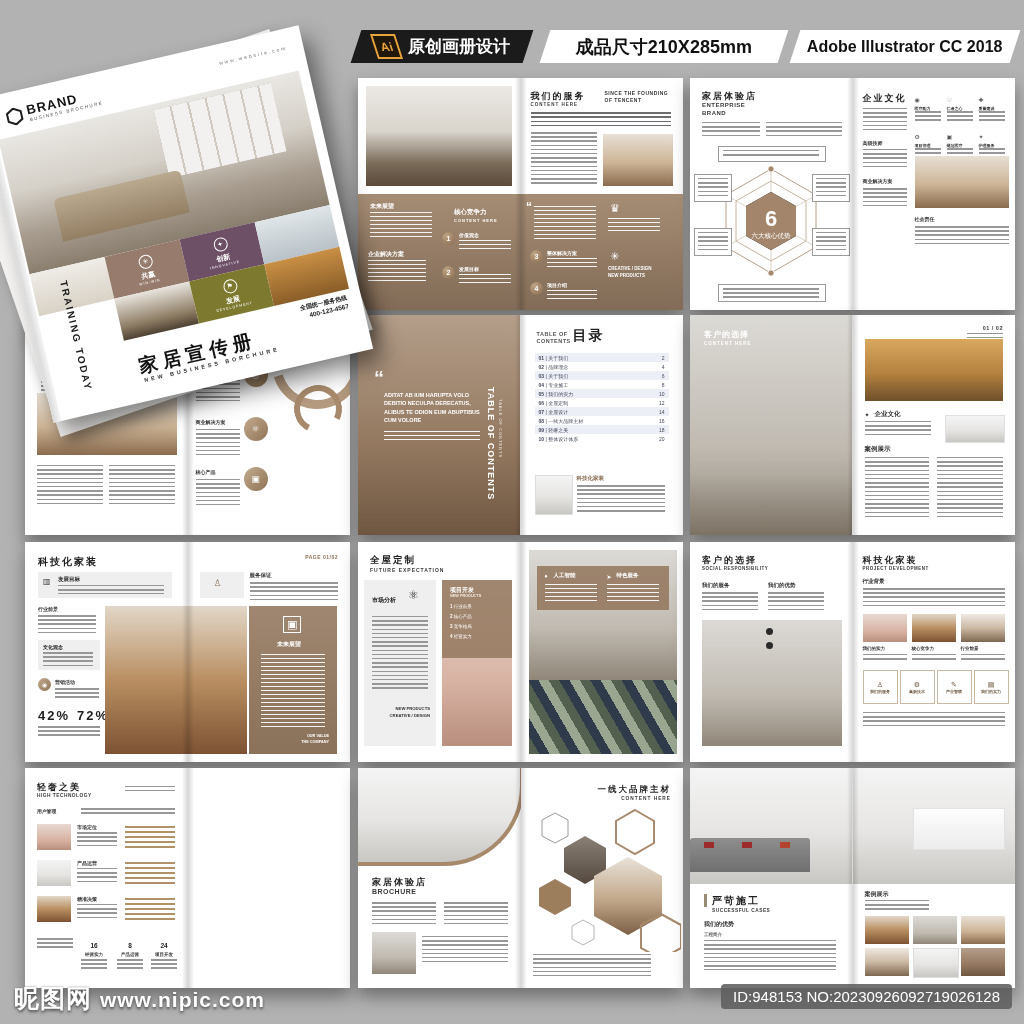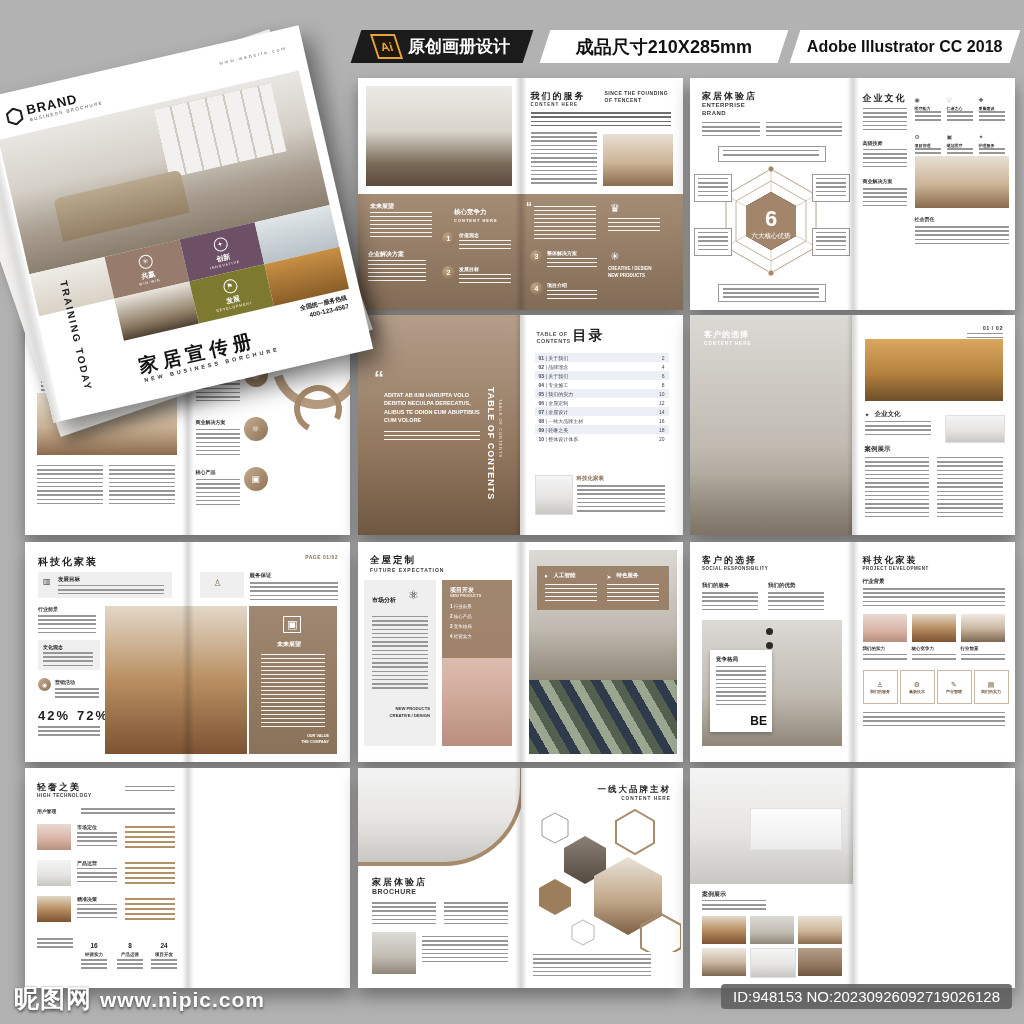--- a/index.html
+++ b/index.html
@@ -374,25 +374,20 @@
   <div class="pg">
     <div class="t1" style="left:12px;top:12px;font-size:9px">客户的选择</div>
     <div class="t2" style="left:12px;top:24px;font-size:4.5px;letter-spacing:.5px">SOCIAL RESPONSIBILITY</div>
     <div class="lb" style="left:12px;top:40px;font-size:5.5px">我们的服务</div>
     <div class="tx" style="left:12px;top:50px;width:56px;height:18px"></div>
     <div class="lb" style="left:78px;top:40px;font-size:5.5px">我们的优势</div>
     <div class="tx" style="left:78px;top:50px;width:56px;height:18px"></div>
     <div class="ph ph3" style="left:12px;top:78px;width:140px;height:126px"></div>
     <div class="a" style="left:76px;top:86px;width:7px;height:7px;border-radius:50%;background:#2a2a2a"></div>
     <div class="a" style="left:76px;top:100px;width:7px;height:7px;border-radius:50%;background:#2a2a2a"></div>
-    <div class="a" style="left:20px;top:108px;width:62px;height:82px;background:#fff;box-shadow:0 2px 4px rgba(0,0,0,.25)">
-      <b class="a" style="left:6px;top:6px;font-size:5.5px;color:#222">竞争格局</b>
-      <i class="tx" style="left:6px;top:16px;width:50px;height:40px"></i>
-      <b class="a" style="right:5px;bottom:4px;font-size:12px;color:#111">BE</b>
-    </div>
   </div>
   <div class="pg">
     <div class="t1" style="left:10px;top:12px;font-size:9px">科技化家装</div>
     <div class="t2" style="left:10px;top:24px;font-size:4.5px;letter-spacing:.5px">PROJECT DEVELOPMENT</div>
     <div class="lb" style="left:10px;top:36px;font-size:5.5px">行业背景</div>
     <div class="tx" style="left:10px;top:46px;width:142px;height:20px"></div>
     <div class="ph ph7" style="left:10px;top:72px;width:44px;height:28px"></div>
     <div class="ph ph6" style="left:59px;top:72px;width:44px;height:28px"></div>
     <div class="ph ph9" style="left:108px;top:72px;width:44px;height:28px"></div>
     <div class="lb" style="left:10px;top:104px;font-size:4.5px">我们的实力</div>
@@ -479,20 +474,33 @@
       <polygon points="30,77 46,86 46,104 30,113 14,104 14,86" fill="#9c7e5d"></polygon>
       <polygon points="58,118 69,124 69,137 58,143 47,137 47,124" fill="none" stroke="#b5b5b5"></polygon>
       <polygon points="136,112 156,123 156,146 136,157 116,146 116,123" fill="none" stroke="#a78a6b" stroke-width="2"></polygon>
     </svg>
     <div class="tx" style="left:12px;top:186px;width:118px;height:22px"></div>
   </div>
 </div>
 
 <div class="sp" style="left:690px;top:768px;width:325px;height:220px">
   <div class="pg">
+    <div class="ph ph8" style="left:0;top:0;width:162px;height:116px"></div>
+    <div class="a" style="left:0;top:70px;width:120px;height:34px;background:linear-gradient(180deg,#8e8e8e,#6f6f6f);border-radius:3px 3px 0 0"></div>
+    <div class="a" style="left:14px;top:74px;width:10px;height:6px;background:#9c2b2b"></div>
+    <div class="a" style="left:52px;top:74px;width:10px;height:6px;background:#9c2b2b"></div>
+    <div class="a" style="left:90px;top:74px;width:10px;height:6px;background:#b5422f"></div>
+    <div class="a" style="left:14px;top:126px;width:3px;height:13px;background:#9a8a74"></div>
+    <div class="t1" style="left:22px;top:126px;font-size:10px">严苛施工</div>
+    <div class="t2" style="left:22px;top:140px;font-size:4.8px;letter-spacing:.5px">SUCCESSFUL CASES</div>
+    <div class="lb" style="left:14px;top:152px;font-size:6px">我们的优势</div>
+    <div class="lb" style="left:14px;top:164px;font-size:4.5px;color:#666">工程简介</div>
+    <div class="tx" style="left:14px;top:172px;width:132px;height:30px"></div>
+  </div>
+  <div class="pg">
     <div class="ph ph8" style="left:0;top:0;width:163px;height:116px"></div>
     <div class="a" style="left:60px;top:40px;width:90px;height:40px;background:linear-gradient(180deg,#fdfdfd,#ececec);border:1px solid #e2e2e2"></div>
     <div class="lb" style="left:12px;top:122px;font-size:6px">案例展示</div>
     <div class="tx" style="left:12px;top:132px;width:64px;height:10px"></div>
     <div class="ph ph6" style="left:12px;top:148px;width:44px;height:28px"></div>
     <div class="ph ph3" style="left:60px;top:148px;width:44px;height:28px"></div>
     <div class="ph ph2" style="left:108px;top:148px;width:44px;height:28px"></div>
     <div class="ph ph9" style="left:12px;top:180px;width:44px;height:28px"></div>
     <div class="ph ph8" style="left:60px;top:180px;width:44px;height:28px;border:1px solid #ddd"></div>
     <div class="ph ph5" style="left:108px;top:180px;width:44px;height:28px"></div>

